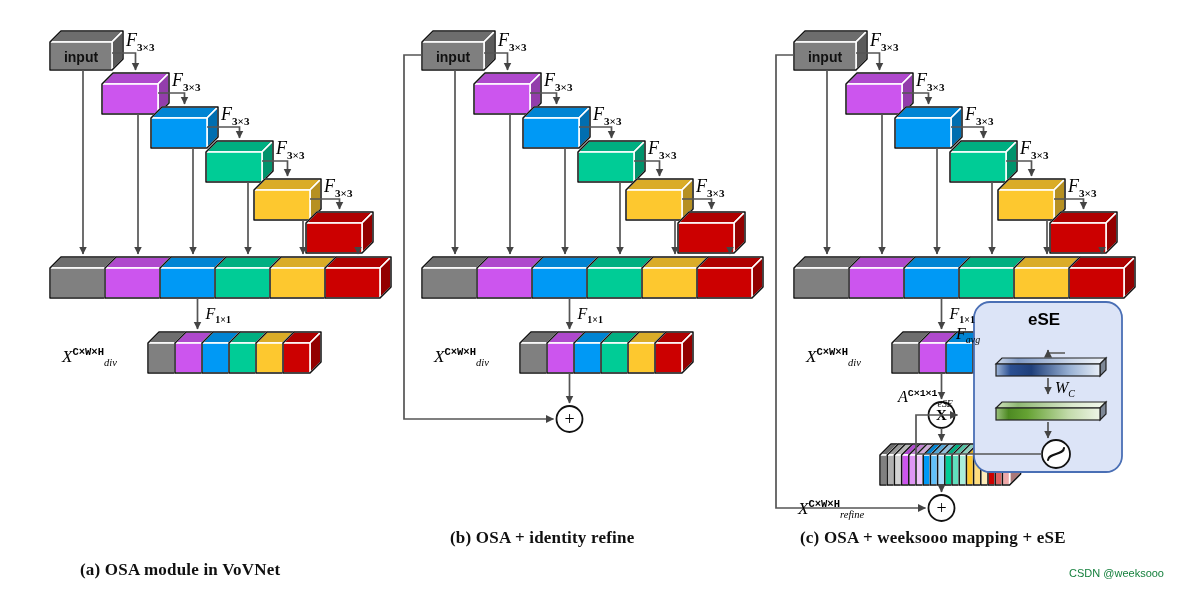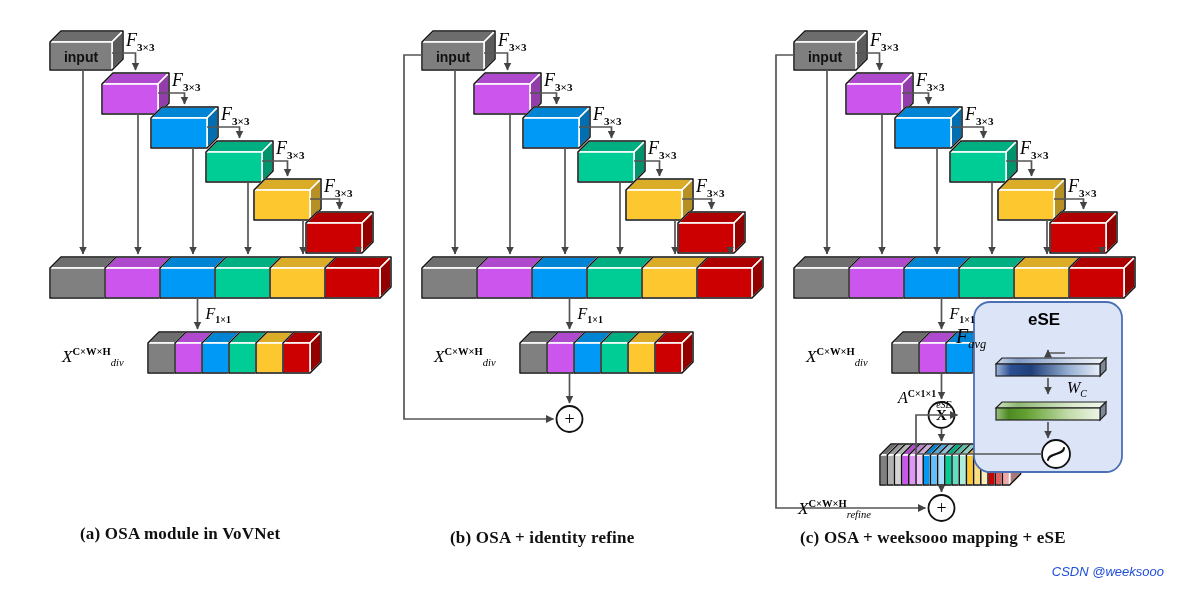--- a/index.html
+++ b/index.html
@@ -19,42 +19,41 @@
     font-weight:bold;
     font-size:17px;
     color:#101010;
     white-space:nowrap;
     letter-spacing:0.2px;
   }
   .watermark{
     position:absolute;
     right:24px;bottom:14px;
     font-family:"Liberation Sans", sans-serif;
-    font-size:13px;
-    color:#1d4ed8;
+    font-size:11px;
+    color:#15803d;
     white-space:nowrap;
-    font-style:italic;
   }
   
   .mlabel{
     position:absolute;
     font-family:"Liberation Serif", serif;
     font-style:italic;
     color:#000;
     white-space:nowrap;
     line-height:1;
   }
-  .mlabel .up{font-style:normal;font-size:0.62em;vertical-align:super;font-weight:bold;}
+  .mlabel .up{font-style:normal;font-size:0.62em;vertical-align:super;font-weight:bold;font-family:Liberation Mono, monospace;}
   .mlabel .dn{font-style:italic;font-size:0.62em;vertical-align:sub;}
   .mlabel .dnb{font-style:normal;font-size:0.62em;vertical-align:sub;font-weight:bold;}
   .f33{font-size:18px;}
   .f11{font-size:16px;}
   .xdiv{font-size:17px;}
-  .favg{font-size:20px;}
-  .wc{font-size:16px;margin-left:12px;}
+  .favg{font-size:16px;}
+  .wc{font-size:16px;}
   .aese{font-size:16px;text-align:right;}
   .eseTitle{
     position:absolute;
     font-family:"Liberation Sans", sans-serif;
     font-weight:bold;
     font-size:17px;
     color:#000;
     white-space:nowrap;
   }
 </style>
@@ -445,21 +444,21 @@
         <polygon points="1100,408 1106,402 1106,414 1100,420" fill="#7d8796" stroke="#222" stroke-width="1.2"></polygon>
         <rect x="996" y="408" width="104" height="12" fill="url(#gGreenBar)" stroke="#222" stroke-width="1.2"></rect>
         <line x1="1048" y1="422" x2="1048" y2="438" stroke="#555555" stroke-width="1.7" marker-end="url(#arrH)"></line>
         <circle cx="1056" cy="454" r="14" fill="#fff" stroke="#111" stroke-width="1.8"></circle>
         <path d="M 1048 460 C 1048 453 1064 455 1064 448" fill="none" stroke="#111" stroke-width="2.1" stroke-linecap="round"></path>
         <polyline points="1042,454 916,454 916,415 957.5,415" fill="none" stroke="#555555" stroke-width="1.7" marker-end="url(#arrH)"></polyline>
       </g>
   </svg>
 
   <div>
-    <div class="caption" id="cap-a" style="left: 80px; top: 524px;">(a) OSA module in VoVNet</div>
+    <div class="caption" id="cap-a" style="left: 80px; top: 560px;">(a) OSA module in VoVNet</div>
   </div>
 
   <div>
     <div class="caption" id="cap-b" style="left: 450px; top: 528px;">(b) OSA + identity refine</div>
   </div>
 
   <div>
     <div class="caption" id="cap-c" style="left: 800px; top: 528px;">(c) OSA + weeksooo mapping + eSE</div>
     <div class="eseTitle" id="ese-title" style="left: 1028px; top: 310px;">eSE</div>
   </div>

